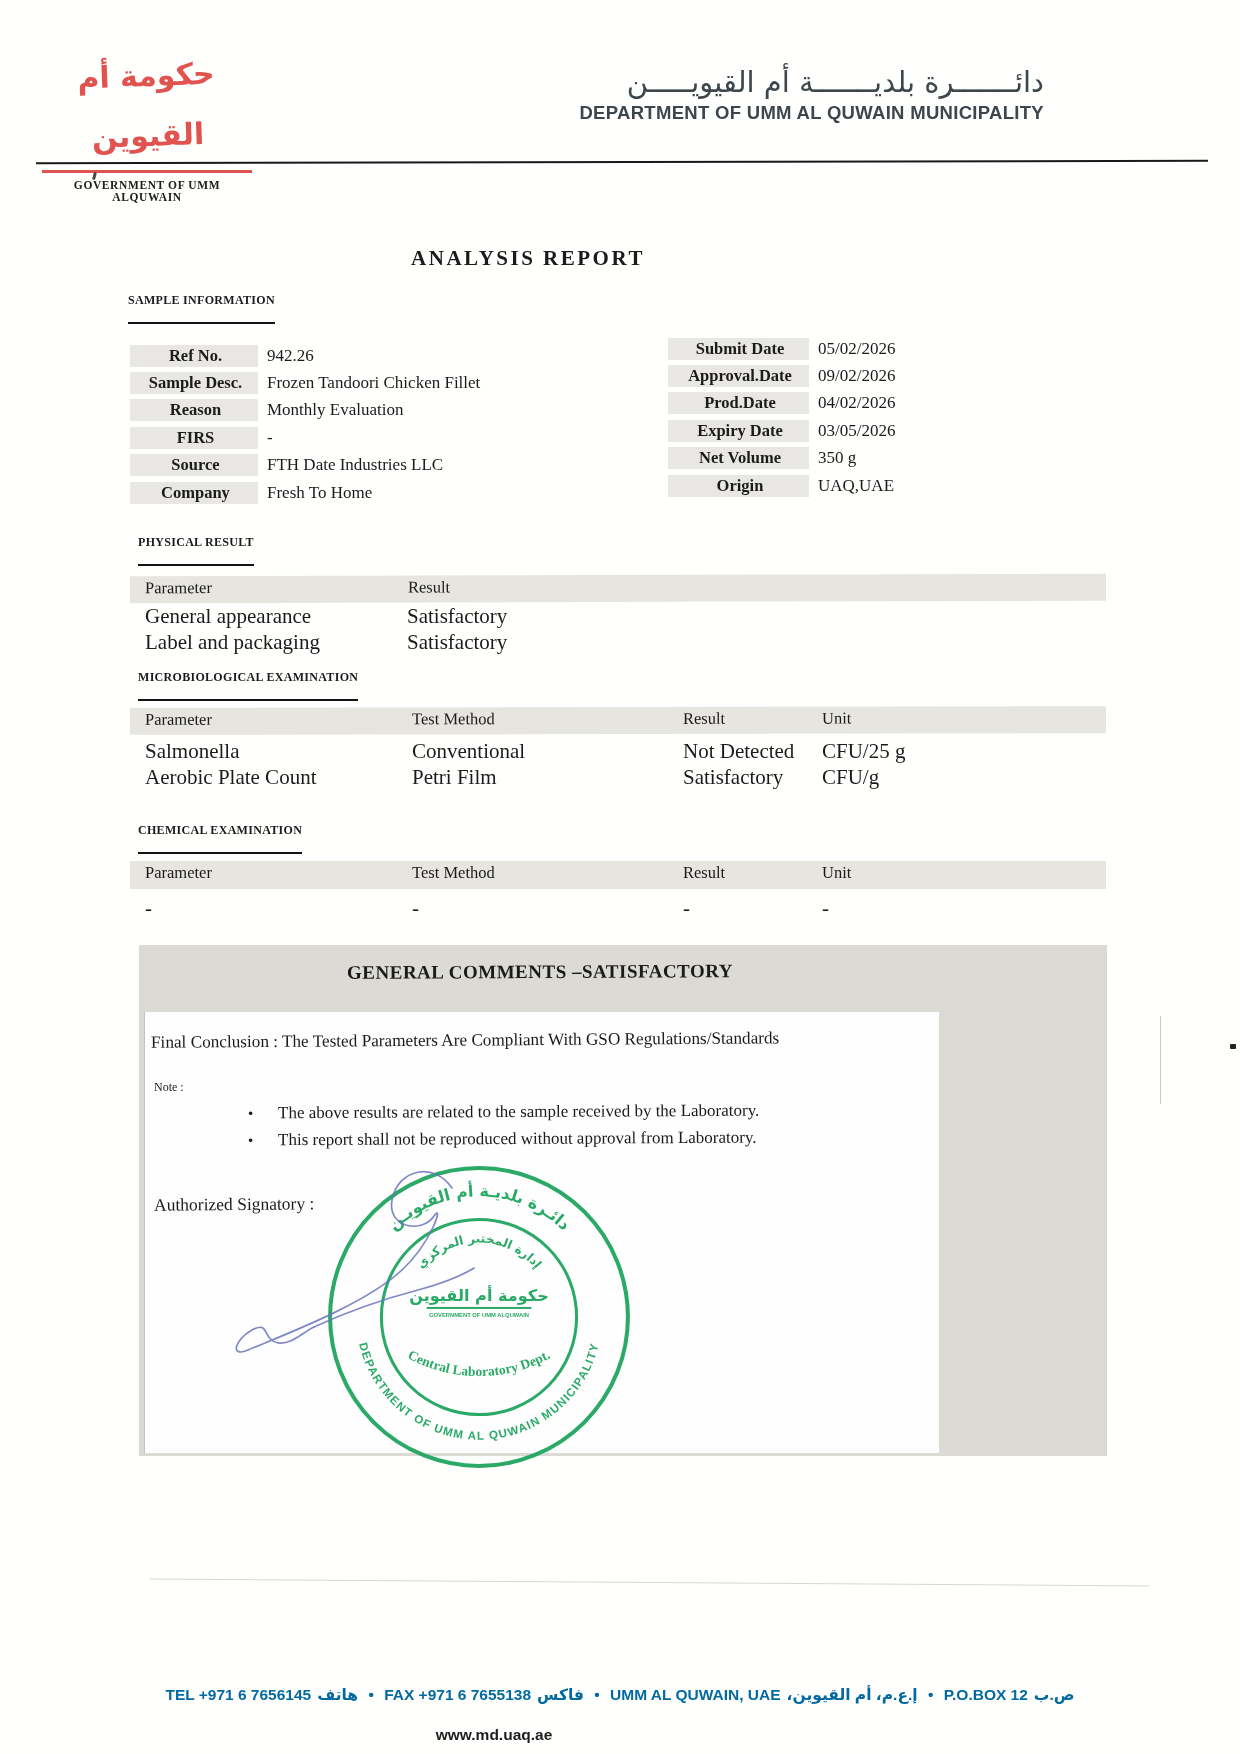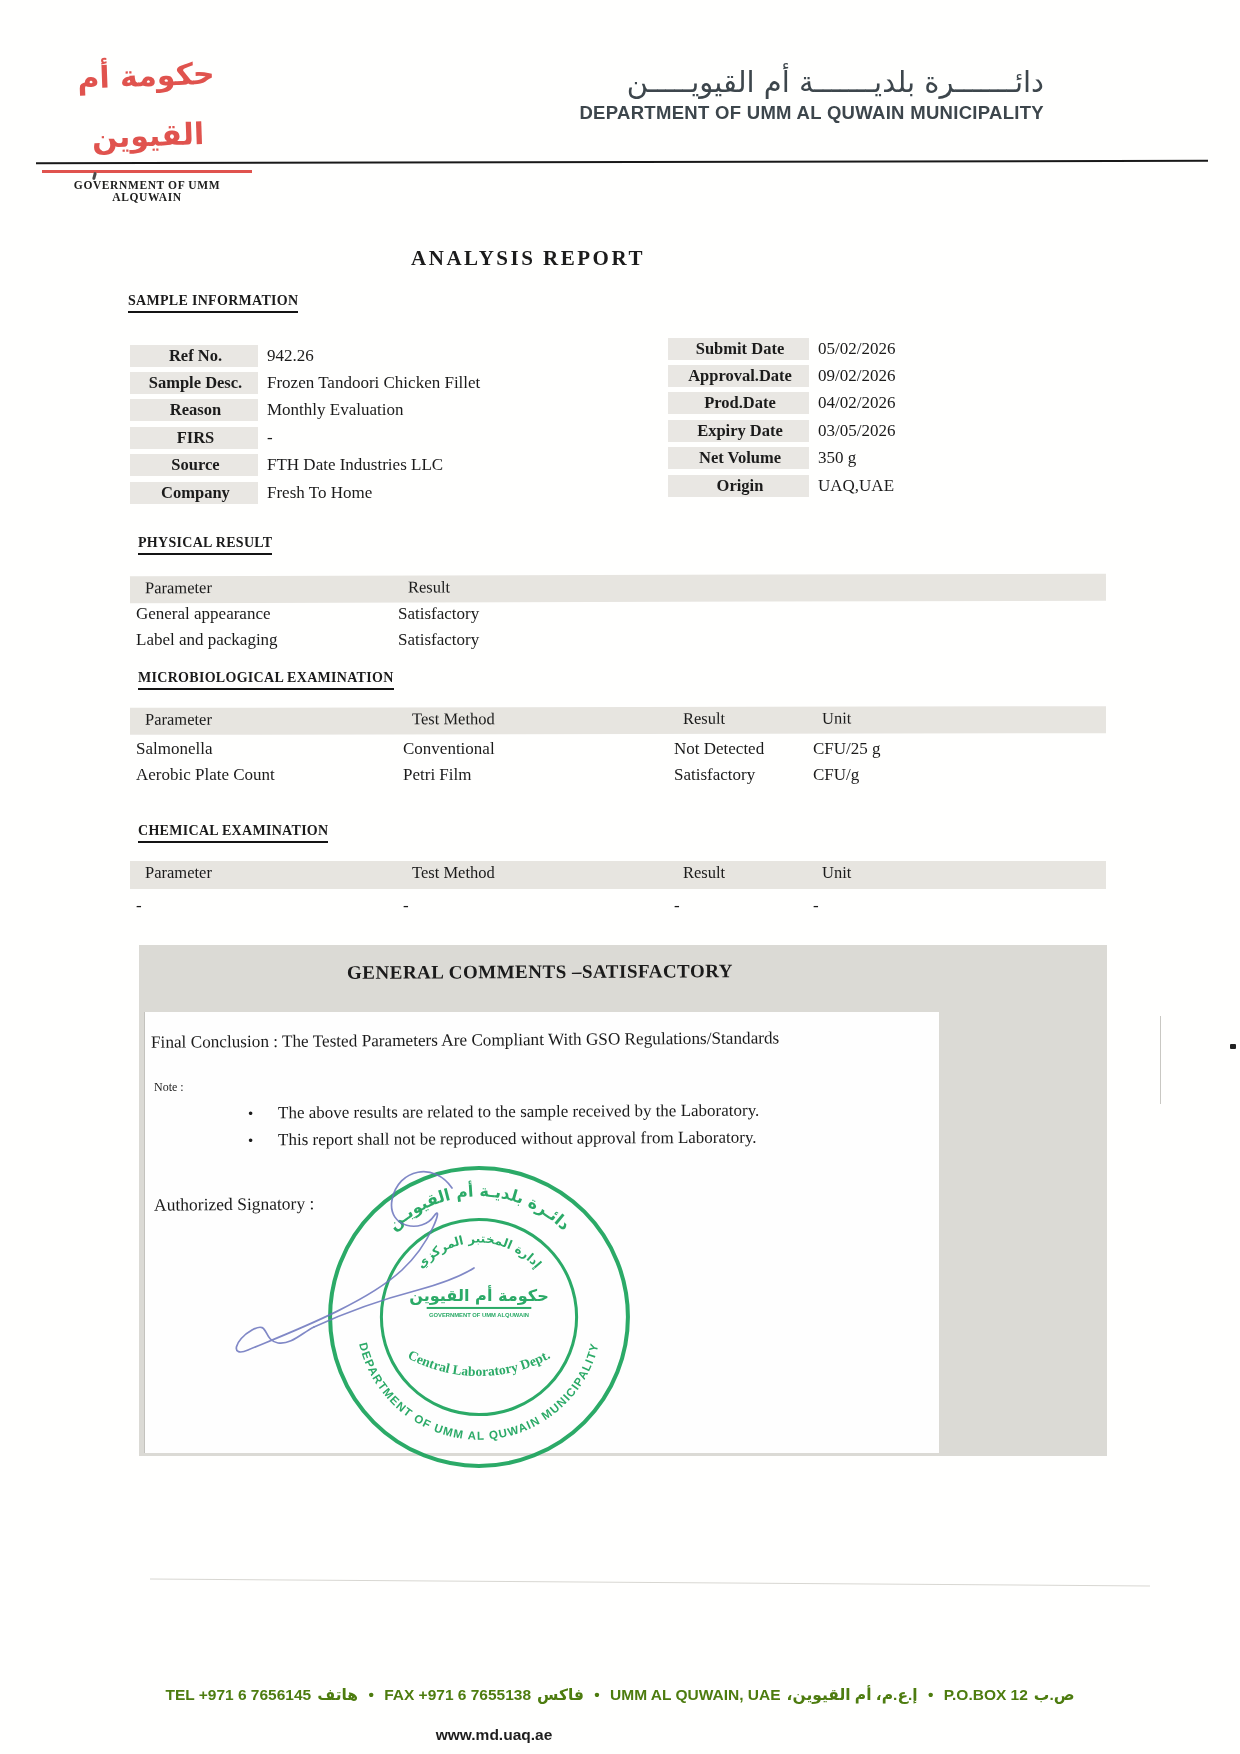--- a/index.html
+++ b/index.html
@@ -16,22 +16,22 @@
   .logo-caption { margin-top:6px; font-size:11.5px; font-weight:bold; letter-spacing:0.6px; color:#20201f; }
   .dept-block { position:absolute; right:196px; top:66px; text-align:right; color:#3d464c; }
   .dept-arabic { font-family:"DejaVu Sans", sans-serif; font-size:29px; line-height:32px; }
   .dept-english { font-family:"Liberation Sans", sans-serif; font-weight:bold; font-size:18.5px;
     letter-spacing:0.3px; margin-top:4px; }
   .header-divider { position:absolute; left:36px; top:161px; width:1172px; height:2px;
     background:#191919; transform:rotate(-0.12deg); }
   
   .report-title { position:absolute; left:0; top:246px; width:1056px; text-align:center;
     font-size:21px; font-weight:bold; letter-spacing:2.5px; }
-  .sec-h { position:absolute; font-size:14px; font-weight:bold; letter-spacing:0.3px;
-    border-bottom:2.5px solid #141414; padding-bottom:2px; }
+  .sec-h { position:absolute; font-size:12px; font-weight:bold; letter-spacing:0.3px;
+    border-bottom:2.5px solid #141414; padding-bottom:14px; }
   .h-sample   { left:128px; top:293px; }
   .h-physical { left:138px; top:535px; }
   .h-micro    { left:138px; top:670px; }
   .h-chem     { left:138px; top:823px; }
   
   .info-block { position:absolute; }
   .info-left  { left:130px; top:342px; }
   .info-right { left:668px; top:335px; }
   .info-row { display:flex; align-items:center; height:27.4px;text-align:center; }
   .info-label { background:#e9e7e3; font-weight:bold; font-size:16.5px;
@@ -40,21 +40,21 @@
   .info-right .info-label { width:141px; }
   .info-value { margin-left:9px; font-size:17px; white-space:nowrap; }
   
   .thead { position:absolute; left:130px; width:976px; height:27px; background:#e7e5e0; }
   .thead span { position:absolute; top:2px; font-weight:normal; font-size:16.5px; }
   .t-physical { top:575px; transform:rotate(-0.15deg); }
   .t-micro    { top:707px; transform:rotate(-0.1deg); }
   .t-chem     { top:861px; height:28px; }
   .ph-c0 { left:15px; }  .ph-c1 { left:278px; }
   .c0 { left:15px; } .c1 { left:282px; } .c2 { left:553px; } .c3 { left:692px; }
-  .trow { position:absolute; left:136px; width:976px; height:26px; font-size:17px; }
+  .trow { position:absolute; left:145px; width:976px; height:26px; font-size:21px; }
   .trow span { position:absolute; white-space:nowrap; }
   .pr-c0 { left:0; } .pr-c1 { left:262px; }
   .r0 { left:0; } .r1 { left:267px; } .r2 { left:538px; } .r3 { left:677px; }
   
   .gray-wrap { position:absolute; left:139px; top:945px; width:968px; height:511px; background:#dbdad5; }
   .banner-text { position:absolute; left:139px; top:961px; width:802px; text-align:center;
     font-size:19px; font-weight:bold; letter-spacing:0.5px; transform:rotate(-0.25deg); }
   .white-box { position:absolute; left:144px; top:1012px; width:794px; height:441px;
     background:#fefefe; border-left:1px solid #c3c2bd; }
   .final-line { position:absolute; left:151px; top:1030px; width:790px; font-size:17.2px;
@@ -64,21 +64,21 @@
   .note-1 { top:1102px; } .note-2 { top:1129px; }
   .bullet { display:inline-block; width:30px; font-size:15px; }
   .signatory { position:absolute; left:154px; top:1194px; font-size:17.5px; transform:rotate(-0.5deg); }
   
   .stamp-svg { position:absolute; left:318px; top:1156px; opacity:0.92; }
   .sig-svg { position:absolute; left:190px; top:1150px; opacity:0.85; }
   
   .scan-line { position:absolute; left:150px; top:1582px; width:1000px; height:1px;
     background:#d8d7d2; transform:rotate(0.4deg); }
   .footer-contacts { position:absolute; left:0; top:1686px; width:1240px; text-align:center;
-    font-family:"Liberation Sans","DejaVu Sans",sans-serif; font-weight:bold; font-size:15.5px; color:#4d7c0f; }
+    font-family:"Liberation Sans","DejaVu Sans",sans-serif; font-weight:bold; font-size:15.5px; color:#0369a1; }
   .footer-contacts span { margin:0 3px; }
   .footer-website { position:absolute; left:0; top:1726px; width:988px; text-align:center;
     font-family:"Liberation Sans",sans-serif; font-weight:bold; font-size:15.5px; color:#1d1d1d; }
   
   .speck-a { position:absolute; left:1230px; top:1044px; width:6px; height:5px; background:#222; border-radius:1px; }
   .speck-b { position:absolute; left:93px; top:172px; width:3px; height:8px; background:#4a4a4a; border-radius:2px; transform:rotate(15deg); }
   .edge-line { position:absolute; left:1160px; top:1016px; width:1px; height:88px; background:#c9c8c3; }
 </style>
 </head>
 <body>

